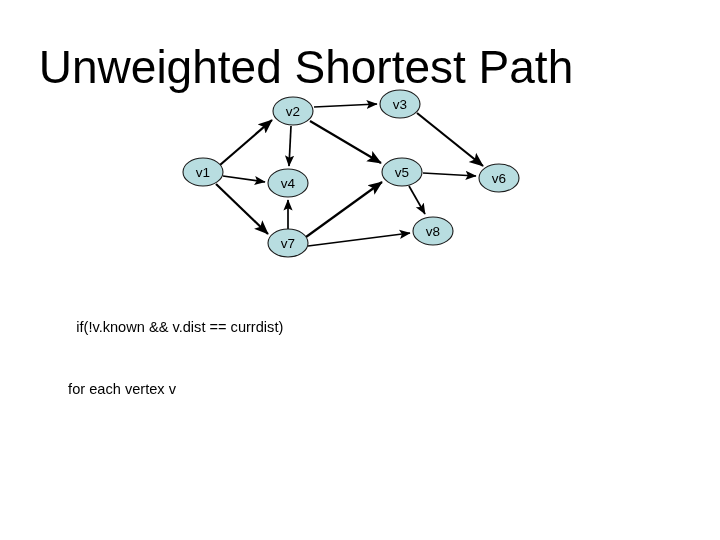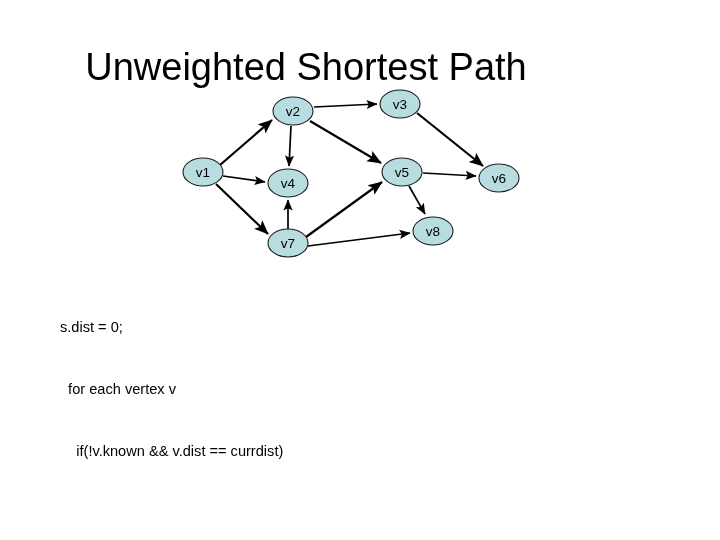--- a/index.html
+++ b/index.html
@@ -21,21 +21,21 @@
     width: 720px;
     height: 540px;
     background: #ffffff;
   }
   #slide-title {
     position: absolute;
     left: 0;
     top: 44px;
     width: 612px;
     text-align: center;
-    font-size: 38px;
+    font-size: 46px;
     line-height: 46px;
     font-weight: normal;
     letter-spacing: 0px;
     color: #000000;
     white-space: nowrap;
   }
   #graph-figure {
     position: absolute;
     left: 0;
     top: 0;
@@ -148,23 +148,22 @@
         </g>
         <g>
           <ellipse class="node-ellipse" cx="433" cy="231" rx="20" ry="14"></ellipse>
           <text class="node-label" x="433" y="231.5">v8</text>
         </g>
       </g>
     </svg>
   </div>
 
   <div id="code-block">
-    <div class="code-line">s.dist = 0;</div>
+    <div class="code-line">    if(!v.known &amp;&amp; v.dist == currdist)</div>
     <div class="code-line">  for each vertex v</div>
-    <div class="code-line">    if(!v.known &amp;&amp; v.dist == currdist)</div>
     
     
     
     
     
   </div>
 
 </div>
 
 </body></html>

